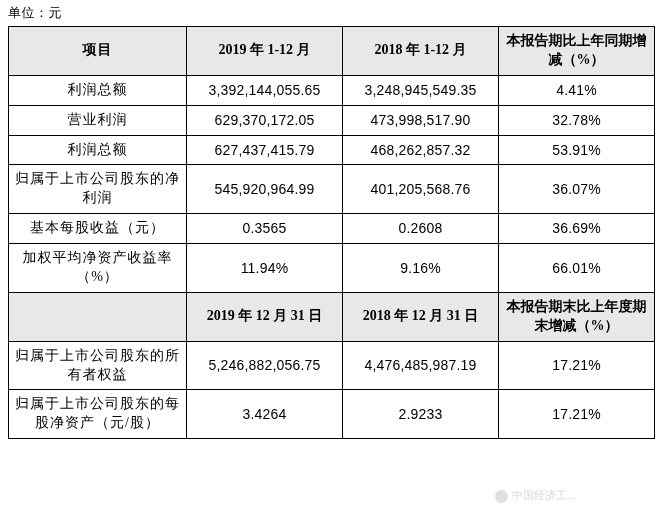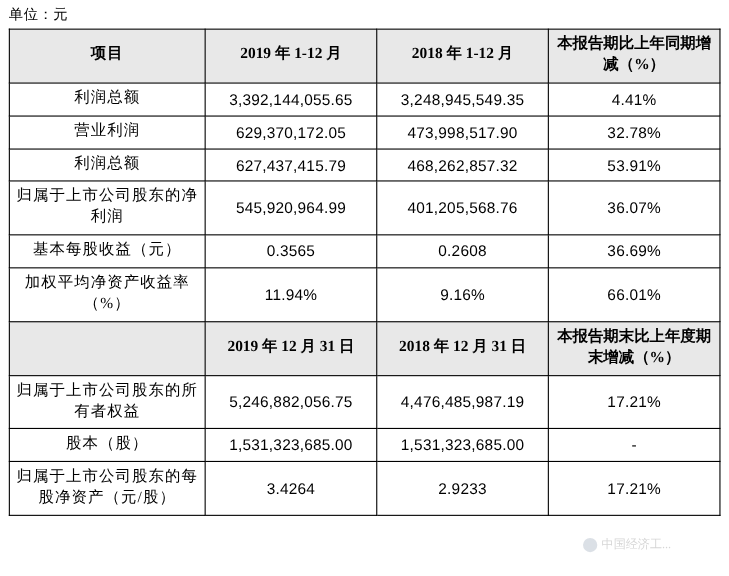--- a/index.html
+++ b/index.html
@@ -60,21 +60,20 @@
   }
   .wm {
     position: absolute;
     right: 18px;
     bottom: 6px;
     width: 150px;
     height: 46px;
     opacity: 0.35;
     font-size: 11px;
     color: #888;
-    text-align: center;
     line-height: 46px;
     pointer-events: none;
   }
   .wm .wm-dot {
     display: inline-block;
     width: 13px;
     height: 13px;
     border-radius: 50%;
     background: #9aa7b8;
     vertical-align: middle;
@@ -147,26 +146,20 @@
         <td>本报告期末比上年度期末增减（%）</td>
       </tr>
 
       <tr>
         <td class="label">归属于上市公司股东的所有者权益</td>
         <td class="num">5,246,882,056.75</td>
         <td class="num">4,476,485,987.19</td>
         <td class="num">17.21%</td>
       </tr>
       <tr>
-        <td class="label">股本（股）</td>
-        <td class="num">1,531,323,685.00</td>
-        <td class="num">1,531,323,685.00</td>
-        <td class="num">-</td>
-      </tr>
-      <tr>
         <td class="label">归属于上市公司股东的每股净资产（元/股）</td>
         <td class="num">3.4264</td>
         <td class="num">2.9233</td>
         <td class="num">17.21%</td>
       </tr>
     </tbody>
   </table>
 
   <div class="wm"><span class="wm-dot"></span><span>中国经济工...</span></div>
 

